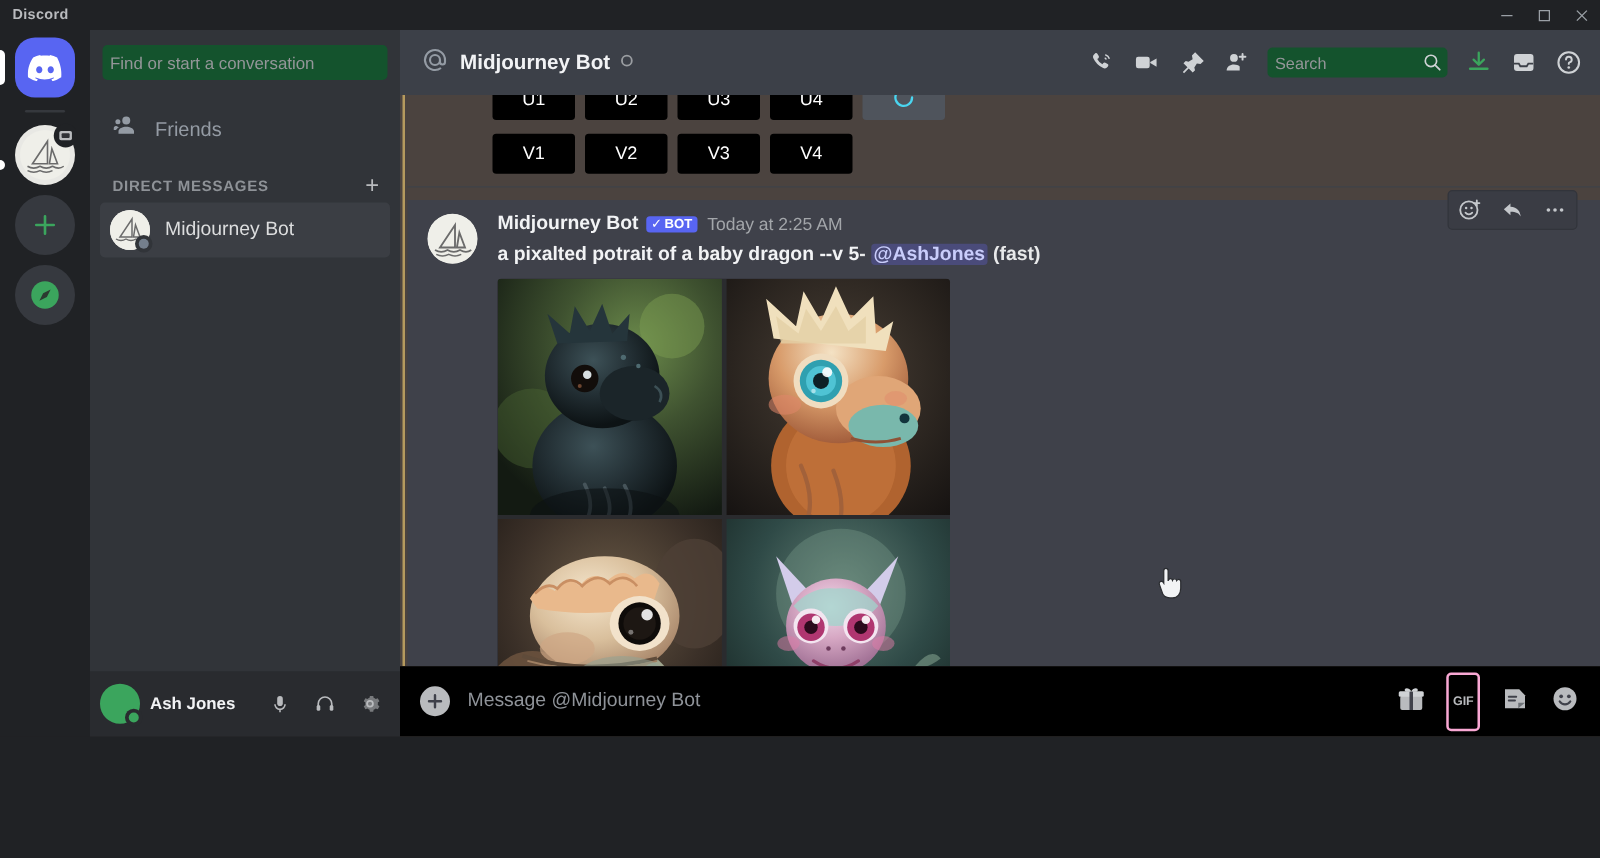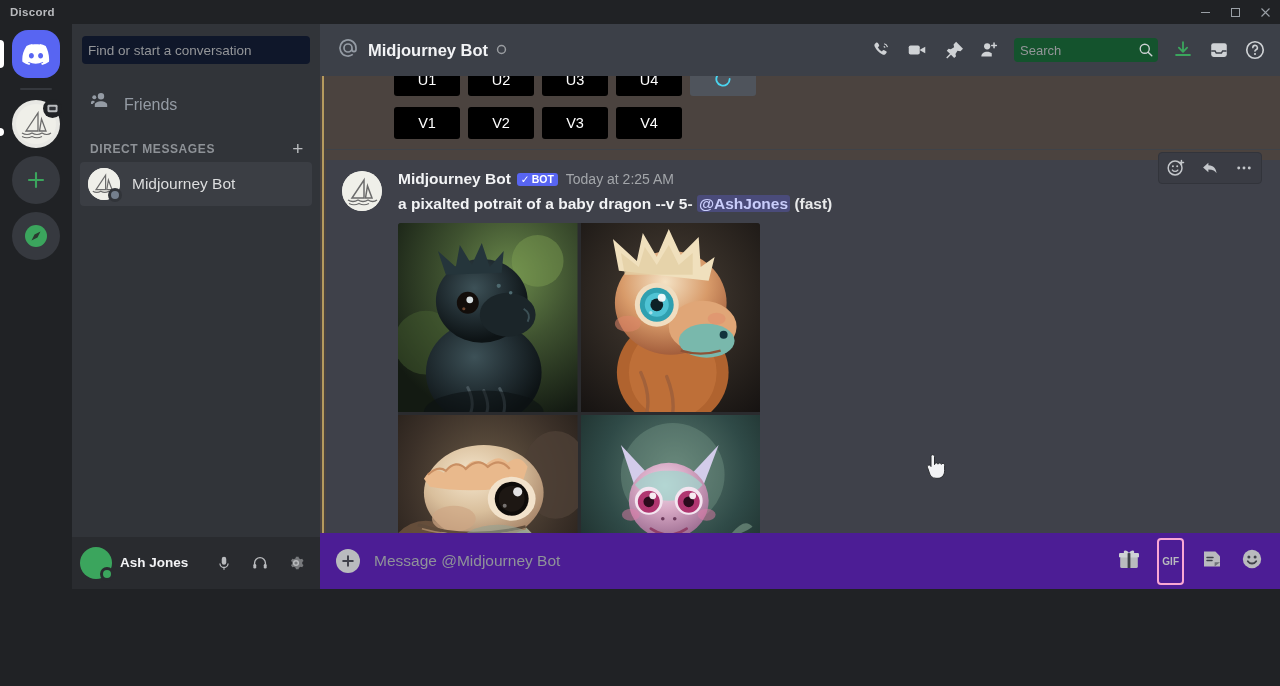--- a/index.html
+++ b/index.html
@@ -58,21 +58,21 @@
     width:48px;height:48px;border-radius:50%;background:#36393f;
     display:flex;align-items:center;justify-content:center;color:#3ba55d;
   }
 
   
   .sidebar{
     width:248px;flex:0 0 248px;background:#313439;display:flex;flex-direction:column;
   }
   .searchwrap{height:52px;display:flex;align-items:center;padding:0 10px;flex:0 0 52px;}
   .searchbtn{
-    width:100%;height:28px;background:#0f172a;border-radius:4px;
+    width:100%;height:28px;background:#14532d;border-radius:4px;
     display:flex;align-items:center;padding:0 6px;
     color:#949699;font-size:13.5px;
   }
   .navlist{flex:1;overflow:hidden;padding-top:8px;}
   .navrow{
     height:42px;margin:0 8px;border-radius:4px;display:flex;align-items:center;
     padding:0 8px;color:#949ba4;gap:12px;
   }
   .navrow .lbl{font-size:16px;font-weight:500;}
   .dmhead{
@@ -168,21 +168,21 @@
   .hovertools{
     position:absolute;right:18px;top:-8px;height:32px;background:#3a3c44;border-radius:4px;
     display:flex;align-items:center;border:1px solid #32343b;z-index:20;
   }
   .htbtn{width:34px;height:30px;display:flex;align-items:center;justify-content:center;}
 
   .cursor{position:absolute;left:604px;top:378px;z-index:30;pointer-events:none;}
 
   
   .composer{
-    flex:0 0 56px;height:56px;background:#4c1d95;display:flex;align-items:center;
+    flex:0 0 56px;height:56px;background:#000000;display:flex;align-items:center;
     padding:0 16px;gap:14px;z-index:12;
   }
   .plusbtn{
     width:24px;height:24px;border-radius:50%;background:#b9bbbe;flex:0 0 24px;
     display:flex;align-items:center;justify-content:center;
   }
   .cinput{flex:1;color:#8f9399;font-size:15.5px;}
   .cicons{display:flex;align-items:center;gap:16px;}
   .gifbox{
     border:2px solid #f9a8d4;border-radius:4px;color:#b9bbbe;

